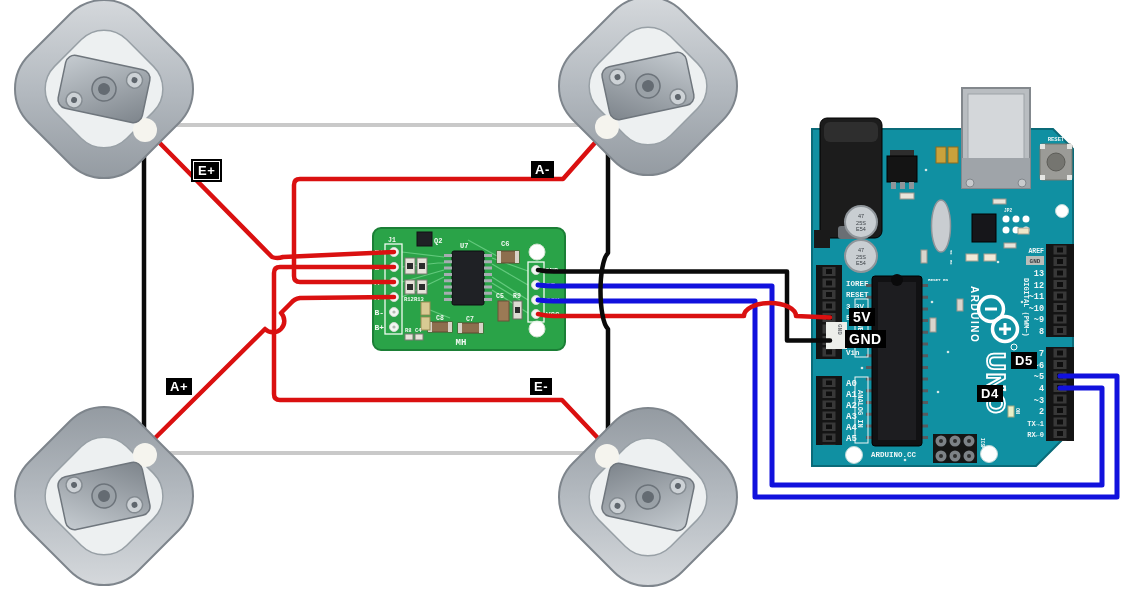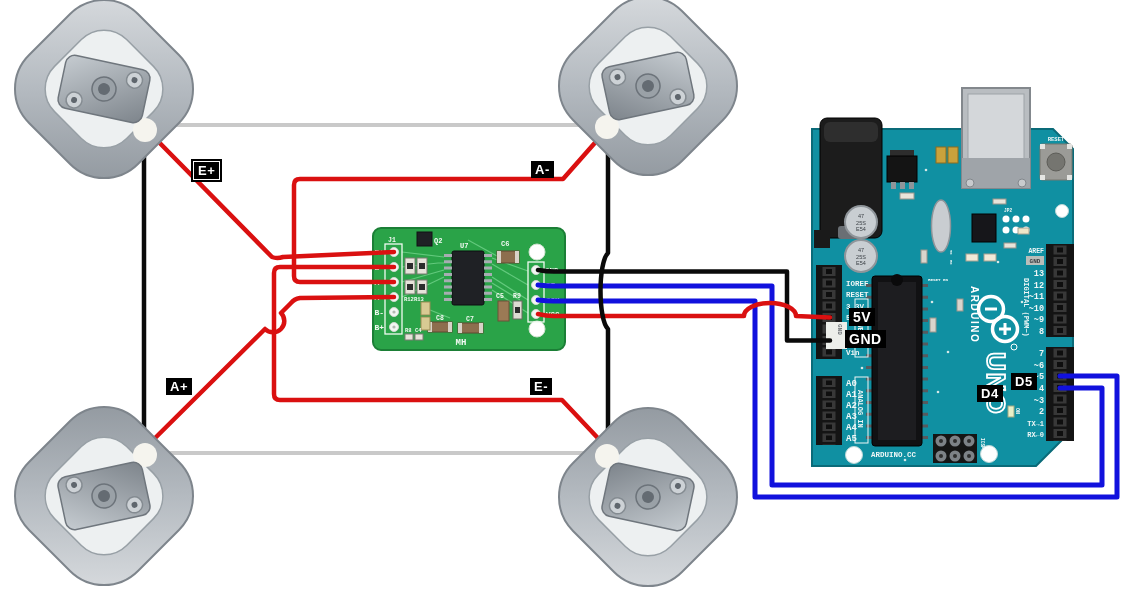--- a/index.html
+++ b/index.html
@@ -376,15 +376,15 @@
   <use href="#loadcell" transform="translate(104,496) scale(1,-1)"></use>
   <use href="#loadcell" transform="translate(648,497) scale(-1,-1)"></use>
 </svg>
 
 <div class="tag framed" style="left:193px;top:161px">E+</div>
 <div class="tag" style="left:531px;top:161px">A-</div>
 <div class="tag" style="left:166px;top:378px">A+</div>
 <div class="tag" style="left:530px;top:378px">E-</div>
 <div class="tag big" style="left:849px;top:308px">5V</div>
 <div class="tag big" style="left:845px;top:330px">GND</div>
-<div class="tag" style="left:1011px;top:373px">D5</div>
+<div class="tag" style="left:1011px;top:352px">D5</div>
 <div class="tag" style="left:977px;top:385px">D4</div>
 </div>
 
 </body></html>

